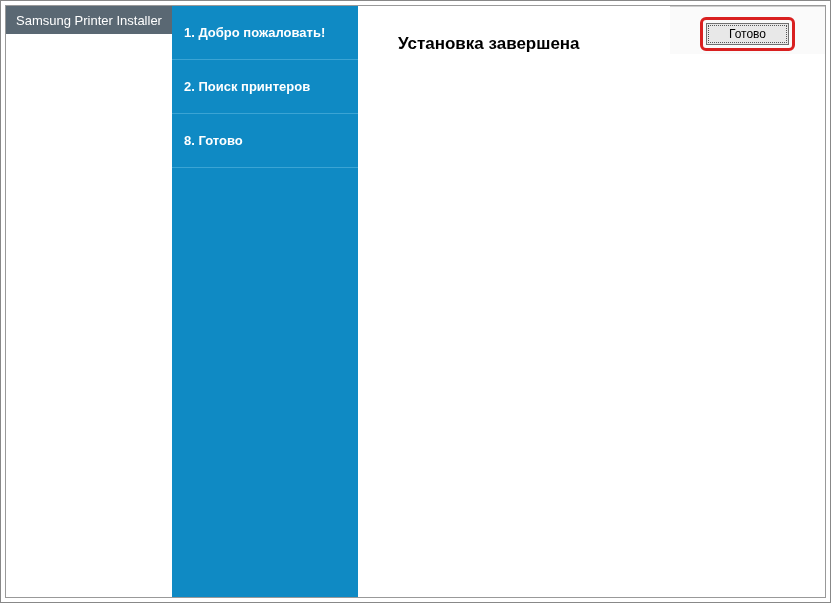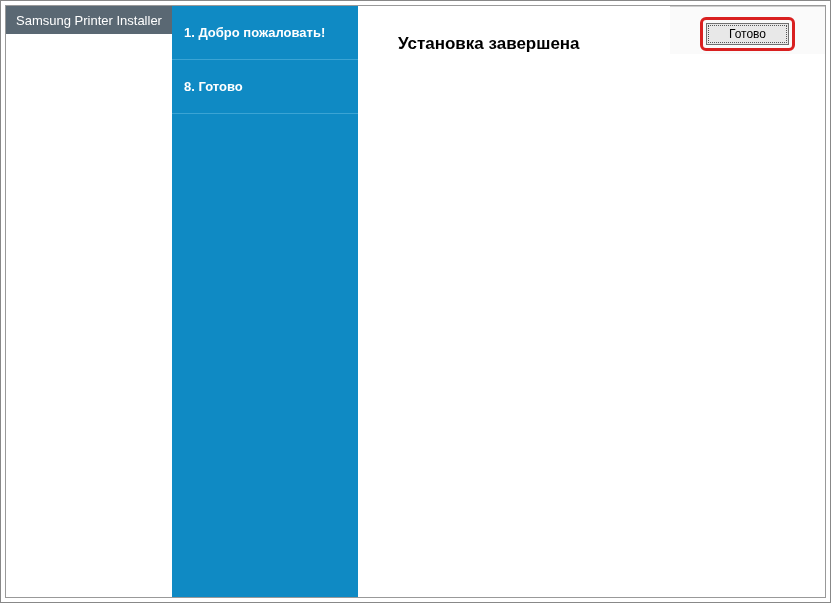--- a/index.html
+++ b/index.html
@@ -99,20 +99,23 @@
   <div class="window">
     <div class="titlebar">
       <span>Samsung Printer Installer</span>
     </div>
     <div class="content">
       <div class="sidebar">
         <div class="sidebar-item">
           <span>1. Добро пожаловать!</span>
         </div>
         <div class="sidebar-item">
+          <span>2. Поиск принтеров</span>
+        </div>
+        <div class="sidebar-item">
           <span>8. Готово</span>
         </div>
       </div>
       <div class="main">
         <div class="main-heading">Установка завершена</div>
       </div>
     </div>
     <div class="footer">
       <span class="highlight-wrap">
         <button class="finish-button">Готово</button>

